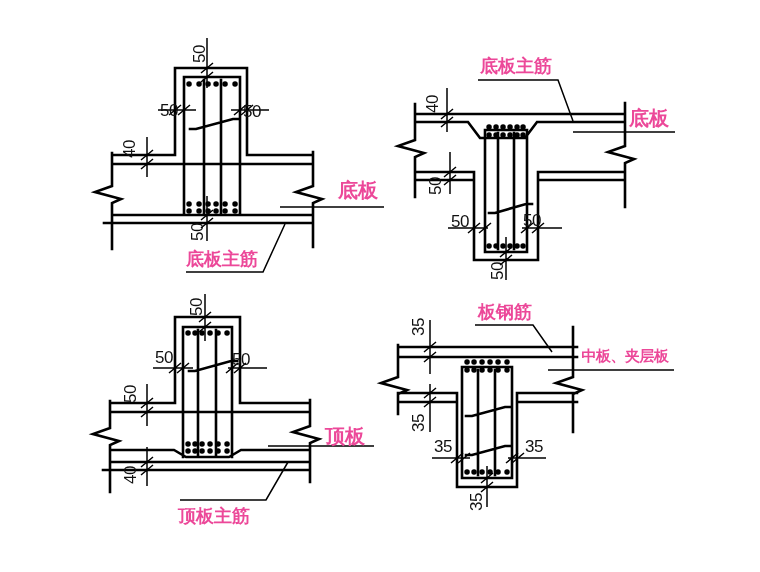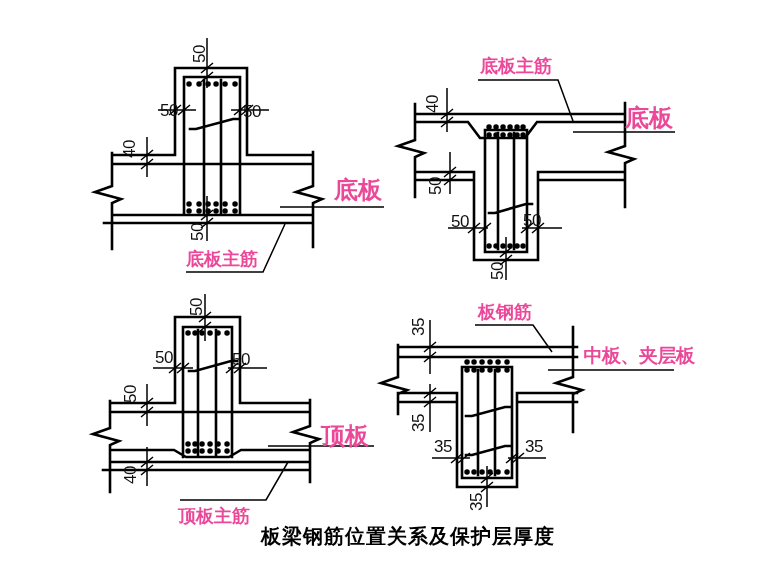--- a/index.html
+++ b/index.html
@@ -5,22 +5,22 @@
   html,body { margin:0; padding:0; background:#ffffff; }
   .canvas {
     position:relative; width:760px; height:572px; background:#ffffff;
     font-family:"Liberation Sans", sans-serif; overflow:hidden;
   }
   .linework { position:absolute; left:0; top:0; }
   .t { position:absolute; white-space:nowrap; color:#000; transform:translate(-50%,-50%); }
   .v { transform:translate(-50%,-50%) rotate(-90deg); }
   .dim { font-family:"Liberation Sans", sans-serif; font-size:17px; letter-spacing:-0.5px; color:#111; }
   .lbl { font-family:"Liberation Serif", serif; font-weight:bold; font-size:18px; color:#ec4899; }
-  .lbl-lg { font-size:24px; }
-  .lbl-sm { font-size:19px; letter-spacing:-0.5px;margin-left:14px; }
+  .lbl-lg { font-size:20px; }
+  .lbl-sm { font-size:15px; letter-spacing:-0.5px; }
   .caption { font-family:"Liberation Serif", serif; font-weight:bold; font-size:20px; letter-spacing:1px; color:#000; }
   svg path { fill:none; stroke:#000; }
   .heavy { stroke-width:2.6; stroke-linecap:square; }
   .light { stroke-width:1.5; stroke-linecap:butt; }
   .dots  { stroke-width:5.4; stroke-linecap:round; }
 </style>
 </head>
 <body>
 
 <div class="canvas">
@@ -147,15 +147,14 @@
   <span class="t lbl" style="left:214px;top:516px">顶板主筋</span>
 
   <span class="t lbl" style="left:505px;top:312px">板钢筋</span>
   <span class="t lbl lbl-sm" style="left:625px;top:356px">中板、夹层板</span>
   <span class="t v dim" style="left:419px;top:327px">35</span>
   <span class="t v dim" style="left:419px;top:423px">35</span>
   <span class="t dim" style="left:443px;top:447px">35</span>
   <span class="t dim" style="left:534px;top:447px">35</span>
   <span class="t v dim" style="left:477px;top:502px">35</span>
 
-  <div class="t caption" style="left:408px;top:536px">板梁钢筋位置关系及保护层厚度</div>
 
 </div>
 
 </body></html>

